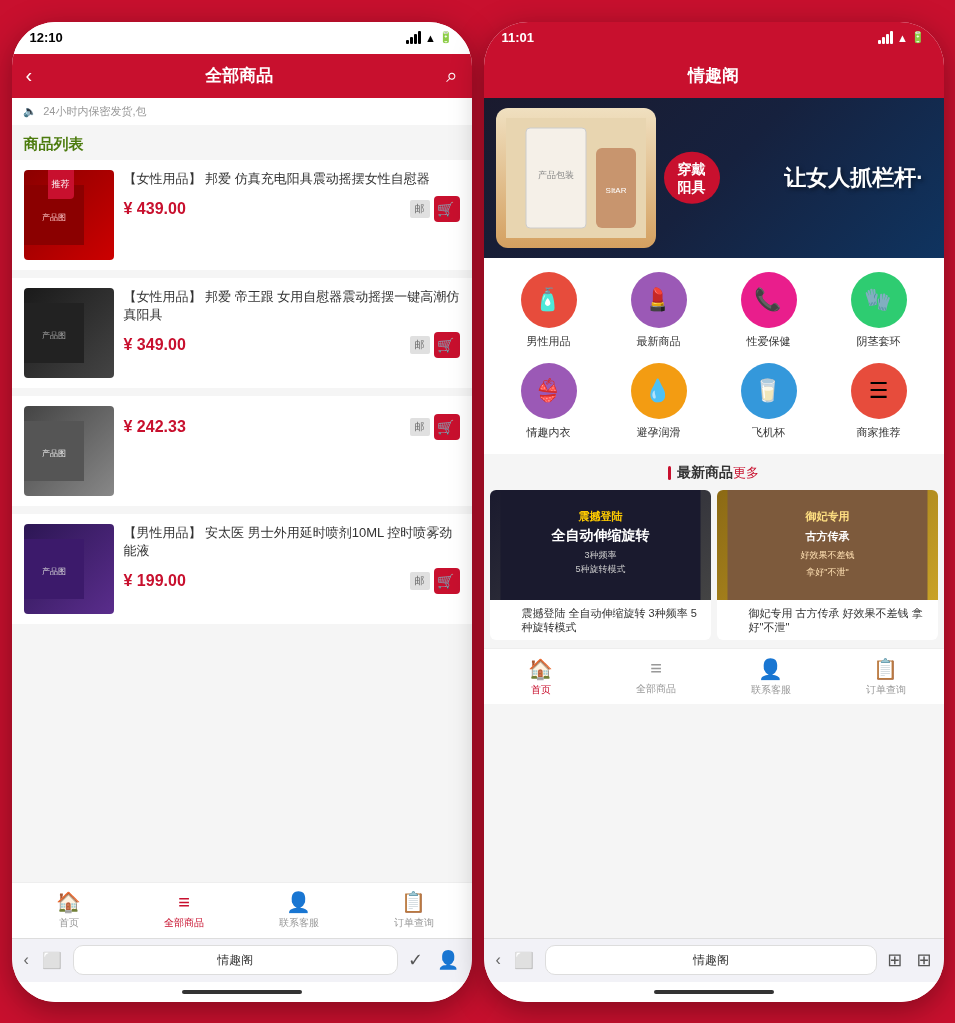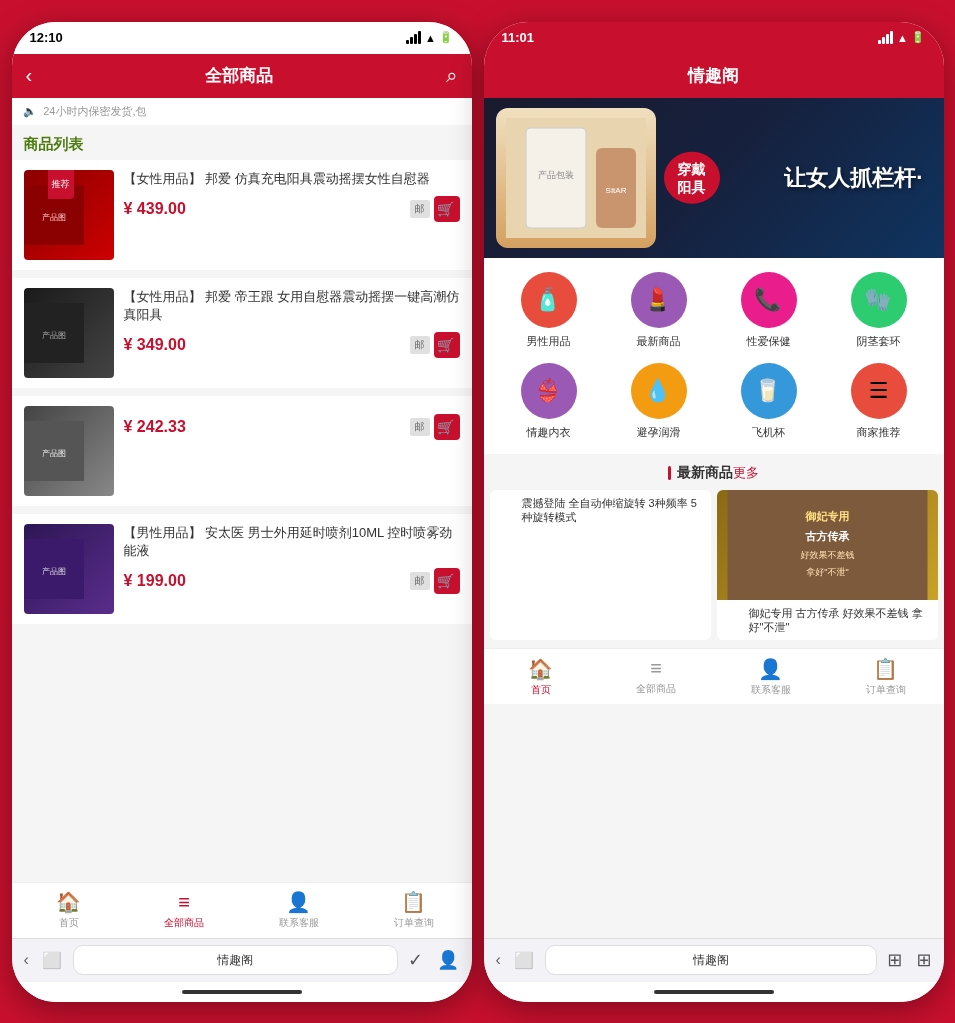--- a/index.html
+++ b/index.html
@@ -623,20 +623,29 @@
 
     <div class="latest-header">
       <div class="latest-title">
         <span>最新商品</span>
       </div>
       <span class="more-link">更多</span>
     </div>
 
     <div class="product-cards">
       <div class="product-card">
+        <div class="card-img card-img-1">
+          <svg width="100%" height="110" viewBox="0 0 200 110">
+            <rect width="200" height="110" fill="#1a1a2e"></rect>
+            <text x="100" y="30" text-anchor="middle" font-size="11" fill="#ffcc00" font-weight="bold">震撼登陆</text>
+            <text x="100" y="50" text-anchor="middle" font-size="14" fill="#fff" font-weight="900">全自动伸缩旋转</text>
+            <text x="100" y="68" text-anchor="middle" font-size="9" fill="#ccc">3种频率</text>
+            <text x="100" y="82" text-anchor="middle" font-size="9" fill="#ccc">5种旋转模式</text>
+          </svg>
+        </div>
         <div class="card-body">
           <div class="card-title">震撼登陆 全自动伸缩旋转 3种频率 5种旋转模式</div>
         </div>
       </div>
       <div class="product-card">
         <div class="card-img card-img-2">
           <svg width="100%" height="110" viewBox="0 0 200 110">
             <rect width="200" height="110" fill="#7d5a3c"></rect>
             <text x="100" y="30" text-anchor="middle" font-size="11" fill="#ffe082" font-weight="bold">御妃专用</text>
             <text x="100" y="50" text-anchor="middle" font-size="11" fill="#fff" font-weight="700">古方传承</text>

